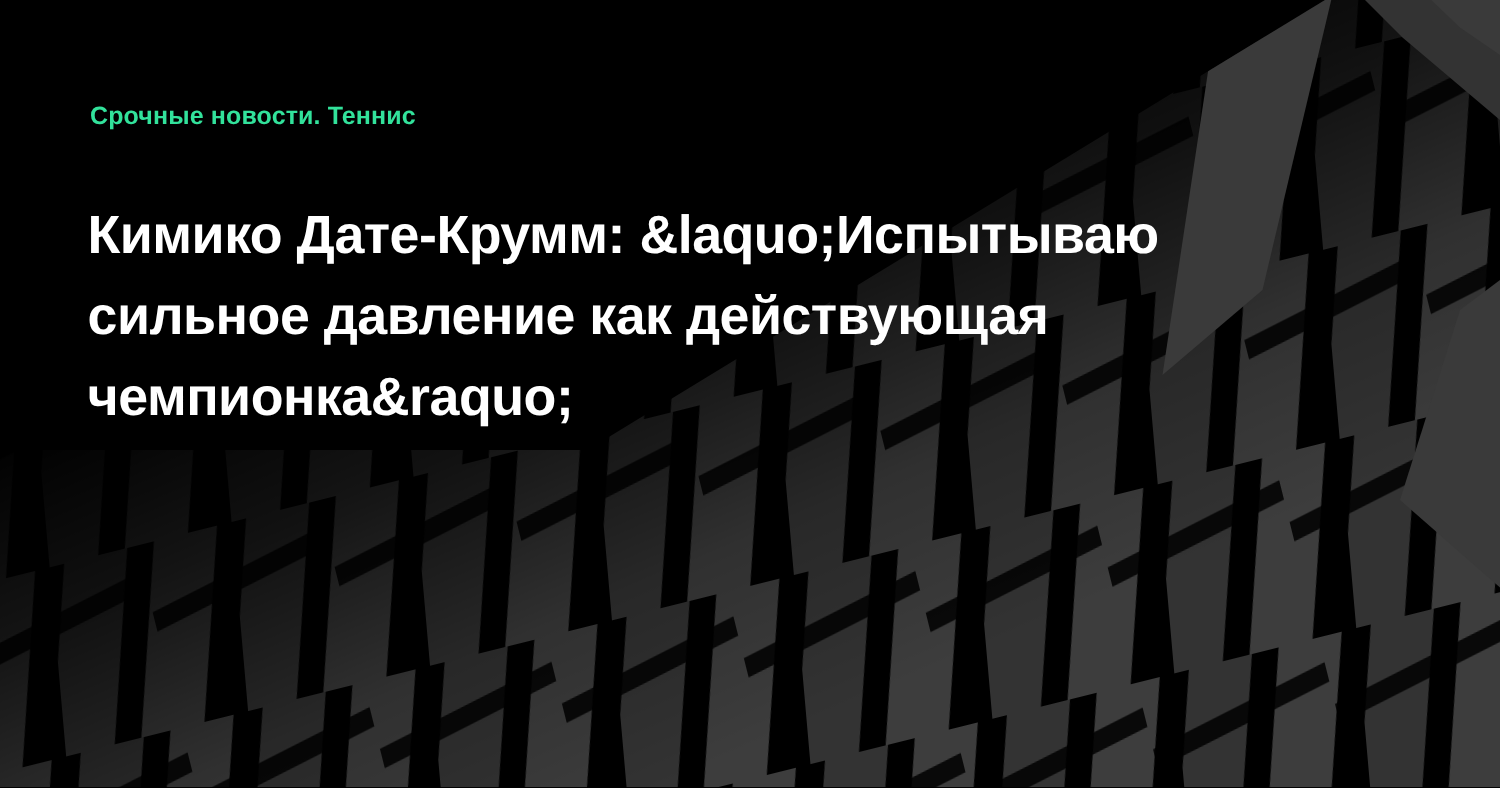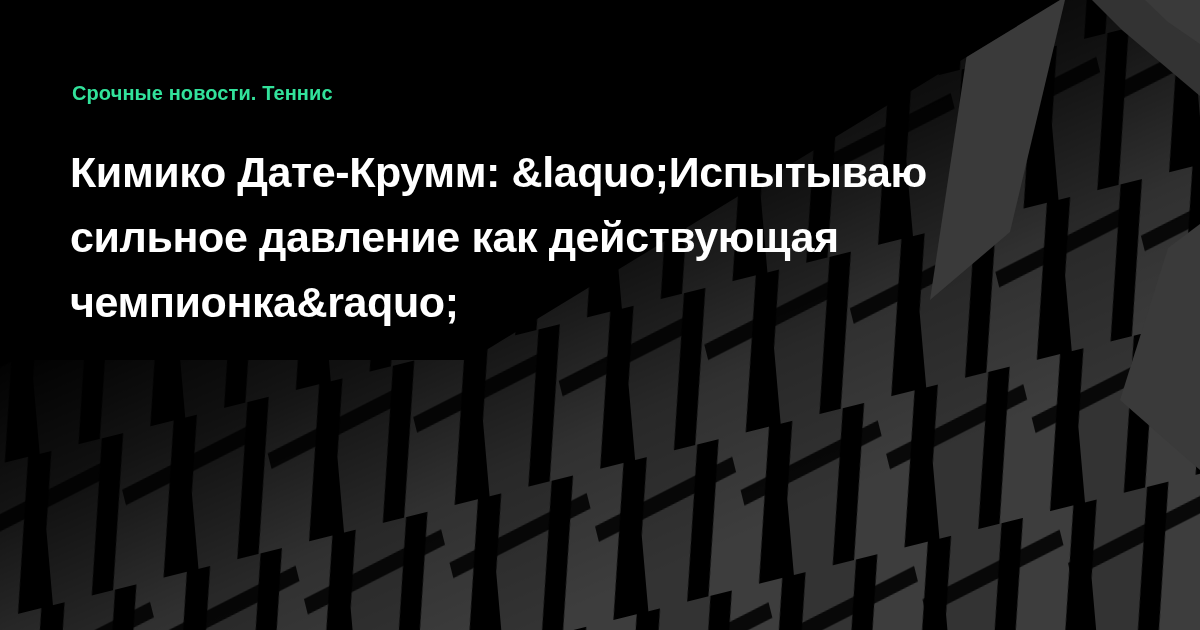--- a/index.html
+++ b/index.html
@@ -54,21 +54,21 @@
     line-height: 26px;
     font-weight: 700;
     letter-spacing: 0.1px;
     color: #32e29b;
     white-space: nowrap;
   }
 
   #headline {
     position: absolute;
     left: 70px;
-    top: 140px;
+    top: 156px;
     width: 1010px;
     font-size: 43px;
     line-height: 65px;
     font-weight: 700;
     letter-spacing: -0.4px;
     color: #ffffff;
   }
 </style>
 </head>
 <body>

